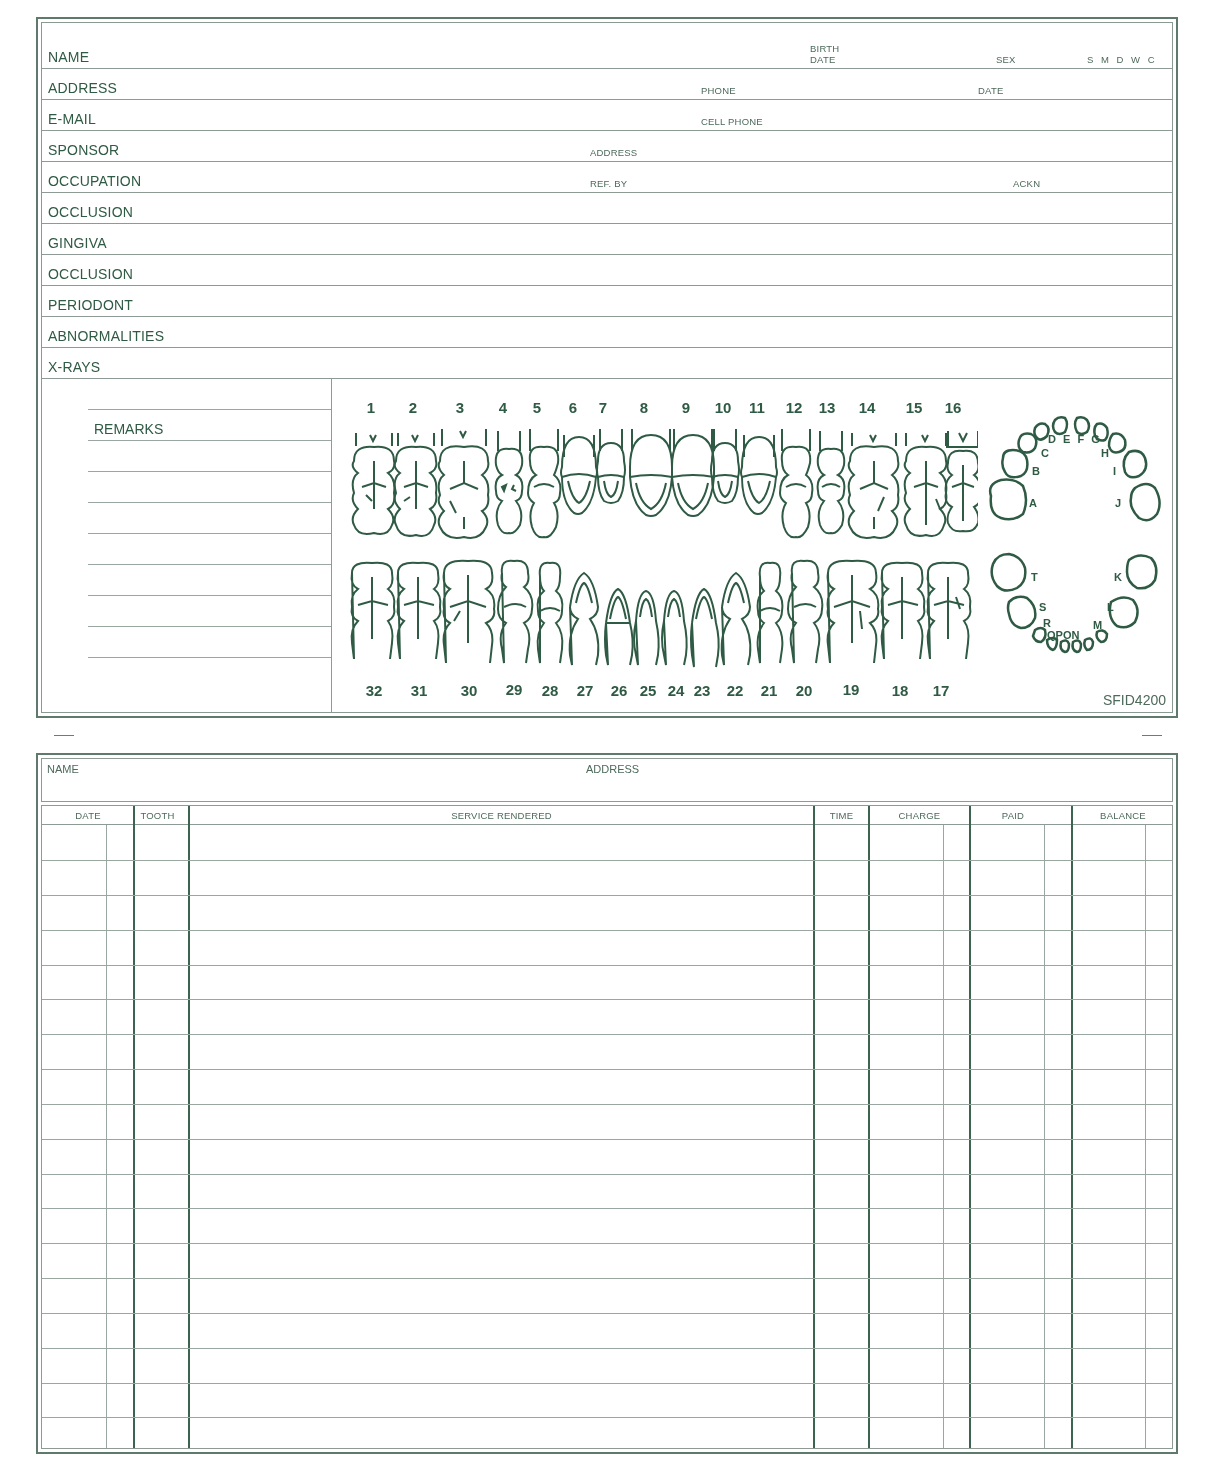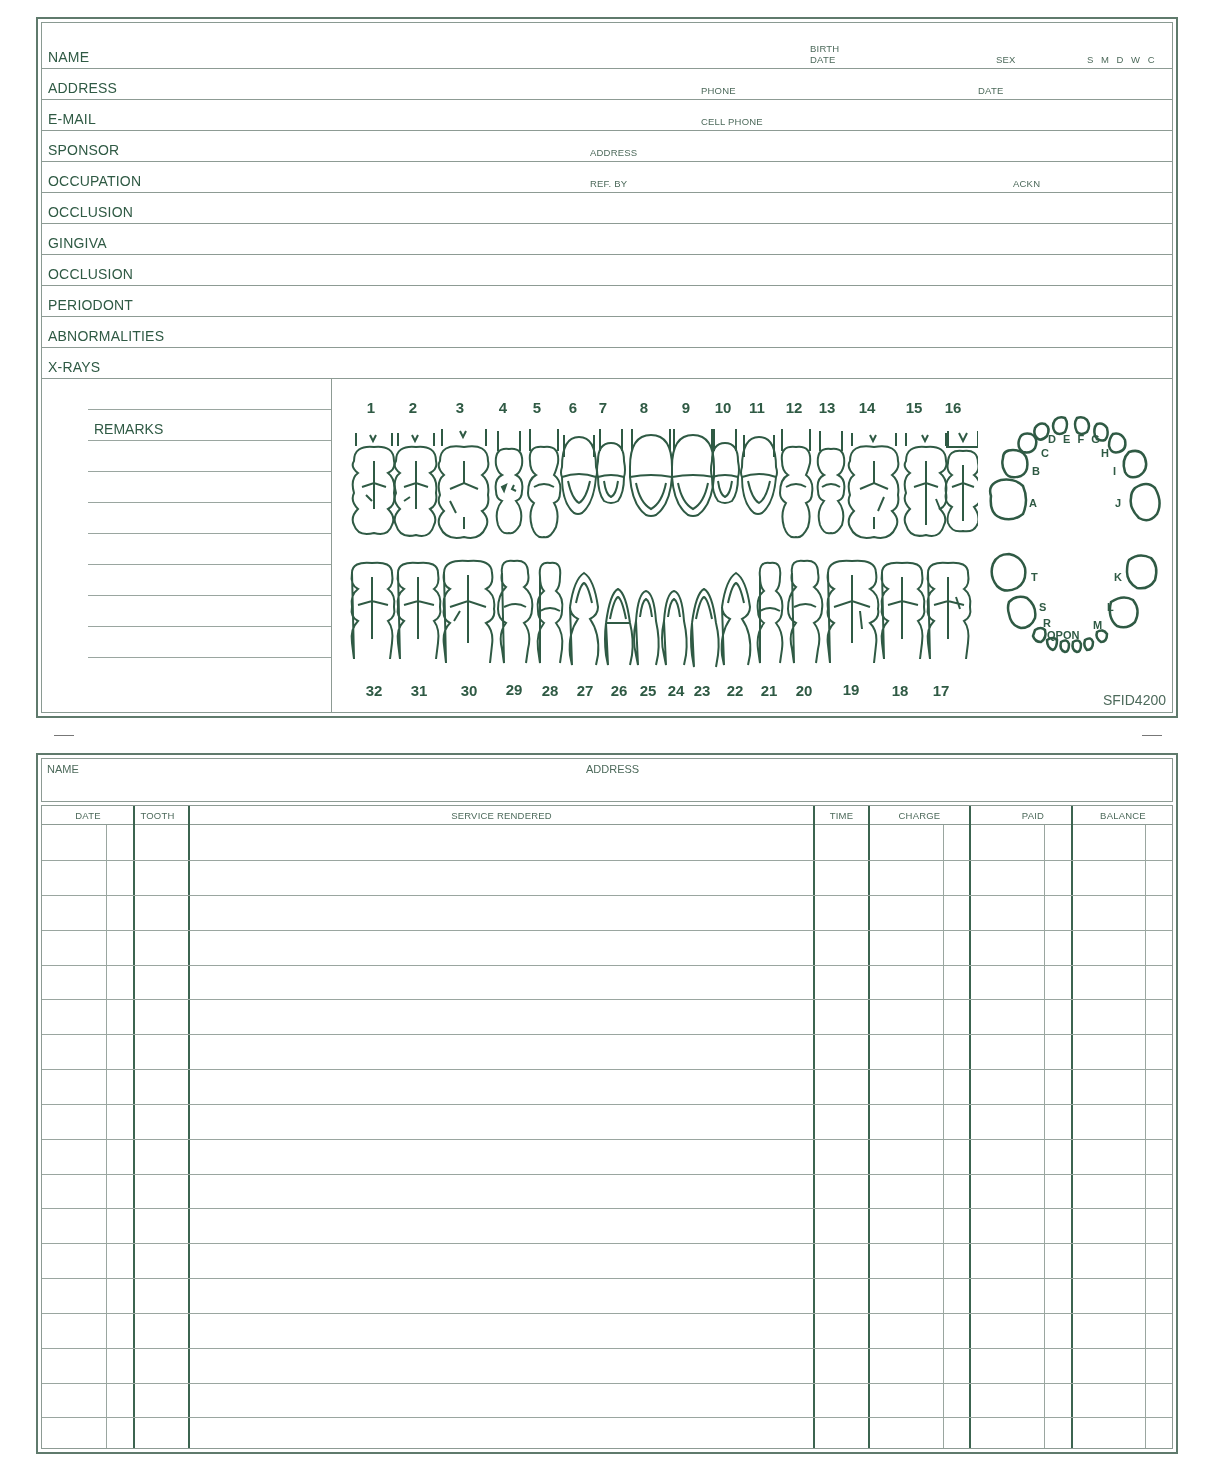--- a/index.html
+++ b/index.html
@@ -409,21 +409,21 @@
     <span class="ad">ADDRESS</span>
   </div>
 
   <div class="ledger">
     <div class="ledger-head">
       <span class="col-h" style="left:0;width:92px">DATE</span>
       <span class="col-h" style="left:92px;width:47px">TOOTH</span>
       <span class="col-h" style="left:147px;width:625px">SERVICE RENDERED</span>
       <span class="col-h" style="left:772px;width:55px">TIME</span>
       <span class="col-h" style="left:827px;width:101px">CHARGE</span>
-      <span class="col-h" style="left:928px;width:126px">PAID</span>
+      <span class="col-h" style="left:908px;width:126px">PAID</span>
       <span class="col-h" style="left:1030px;width:102px">BALANCE</span>
     </div>
 
     <div class="vline thin thin-body" style="left:64px"></div>
     <div class="vline thick" style="left:91px"></div>
     <div class="vline thick" style="left:146px"></div>
     <div class="vline thick" style="left:771px"></div>
     <div class="vline thick" style="left:826px"></div>
     <div class="vline thin thin-body" style="left:901px"></div>
     <div class="vline thick" style="left:927px"></div>

